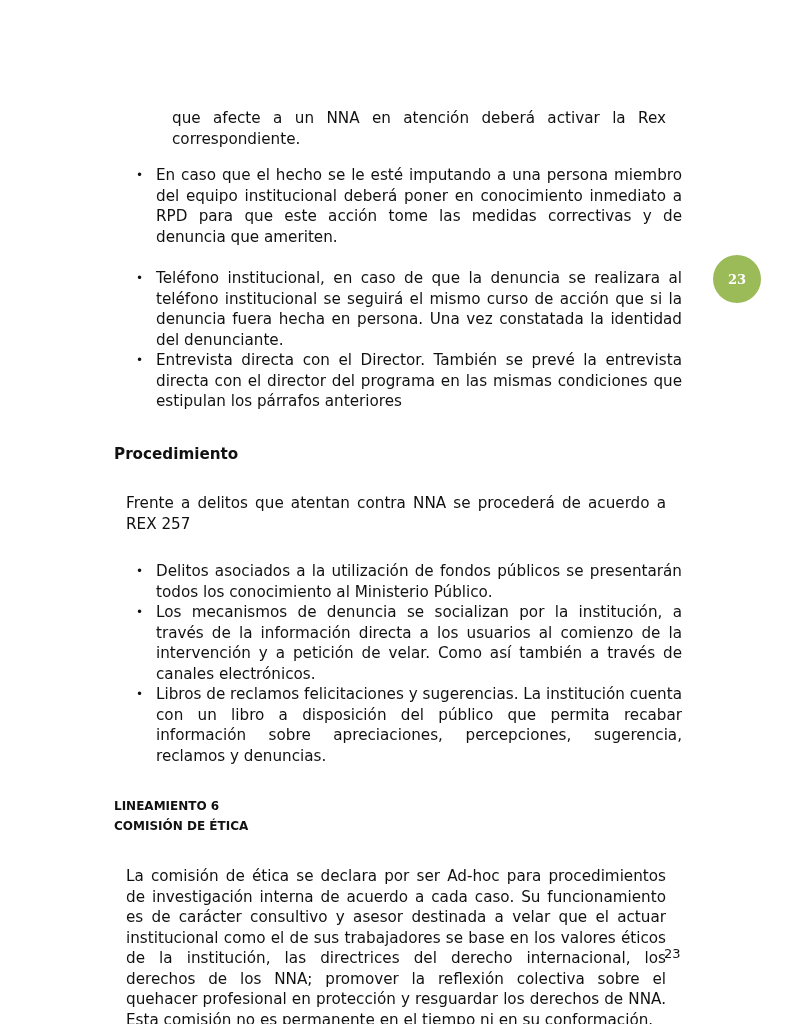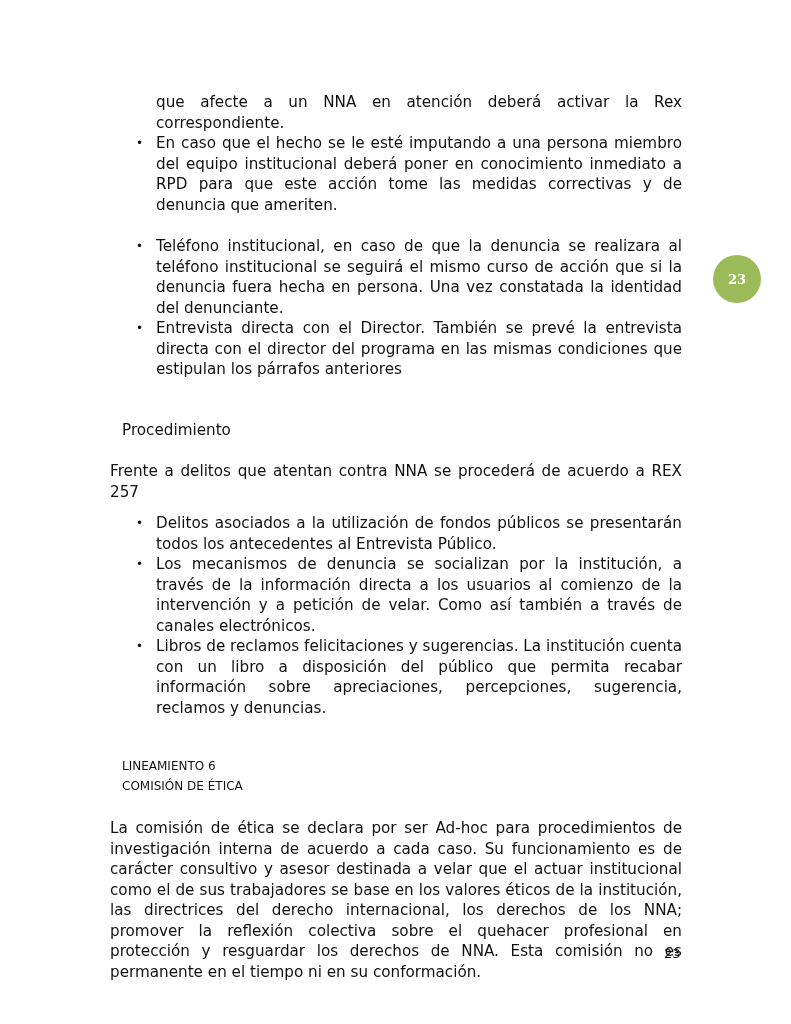--- a/index.html
+++ b/index.html
@@ -12,22 +12,22 @@
       font-size: 15.2px; line-height: 20.5px;
     }
     .justify { text-align: justify; text-align-last: left; }
     ul.bullets { list-style: none; margin: 0; padding: 0; }
     ul.bullets li { position: relative; padding-left: 46px; }
     ul.bullets li .bullet {
       position: absolute; left: 26px; top: 0; font-size: 12px;
     }
     .cont { padding-left: 46px; }
     .gap { height: 21px; }
-    .heading { font-weight: normal; margin: 12px; }
-    p { margin: 0; }
+    .heading { font-weight: bold; margin: 4px; }
+    p { margin: 16px; }
     .badge {
       position: absolute; left: 713px; top: 255px; width: 48px; height: 48px;
       border-radius: 50%; background: #9bbb59; color: #ffffff;
       font-family: "DejaVu Serif", serif; font-weight: bold; font-size: 13px;
       display: flex; align-items: center; justify-content: center;
     }
     .footer-num {
       position: absolute; left: 664px; top: 946px; font-size: 13px; color: #111;
     }
   </style>
@@ -65,21 +65,21 @@
   <div style="height:28px"></div>
 
   <h3 class="heading" style="font-size:15.2px">Procedimiento</h3>
   <div style="height:9px"></div>
   <p class="justify">Frente a delitos que atentan contra NNA se procederá de acuerdo a REX 257</p>
   <div style="height:11px"></div>
 
   <ul class="bullets">
     <li>
       <span class="bullet">•</span>
-      <span class="justify" style="display:block">Delitos asociados a la utilización de fondos públicos se presentarán todos los antecedentes al Entrevista Público.</span>
+      <span class="justify" style="display:block">Delitos asociados a la utilización de fondos públicos se presentarán todos los conocimiento al Ministerio Público.</span>
     </li>
     <li>
       <span class="bullet">•</span>
       <span class="justify" style="display:block">Los mecanismos de denuncia se socializan por la institución, a través de la información directa a los usuarios al comienzo de la intervención y a petición de velar. Como así también a través de canales electrónicos.</span>
     </li>
     <li>
       <span class="bullet">•</span>
       <span class="justify" style="display:block">Libros de reclamos felicitaciones y sugerencias. La institución cuenta con un libro a disposición del público que permita recabar información sobre apreciaciones, percepciones, sugerencia, reclamos y denuncias.</span>
     </li>
   </ul>

